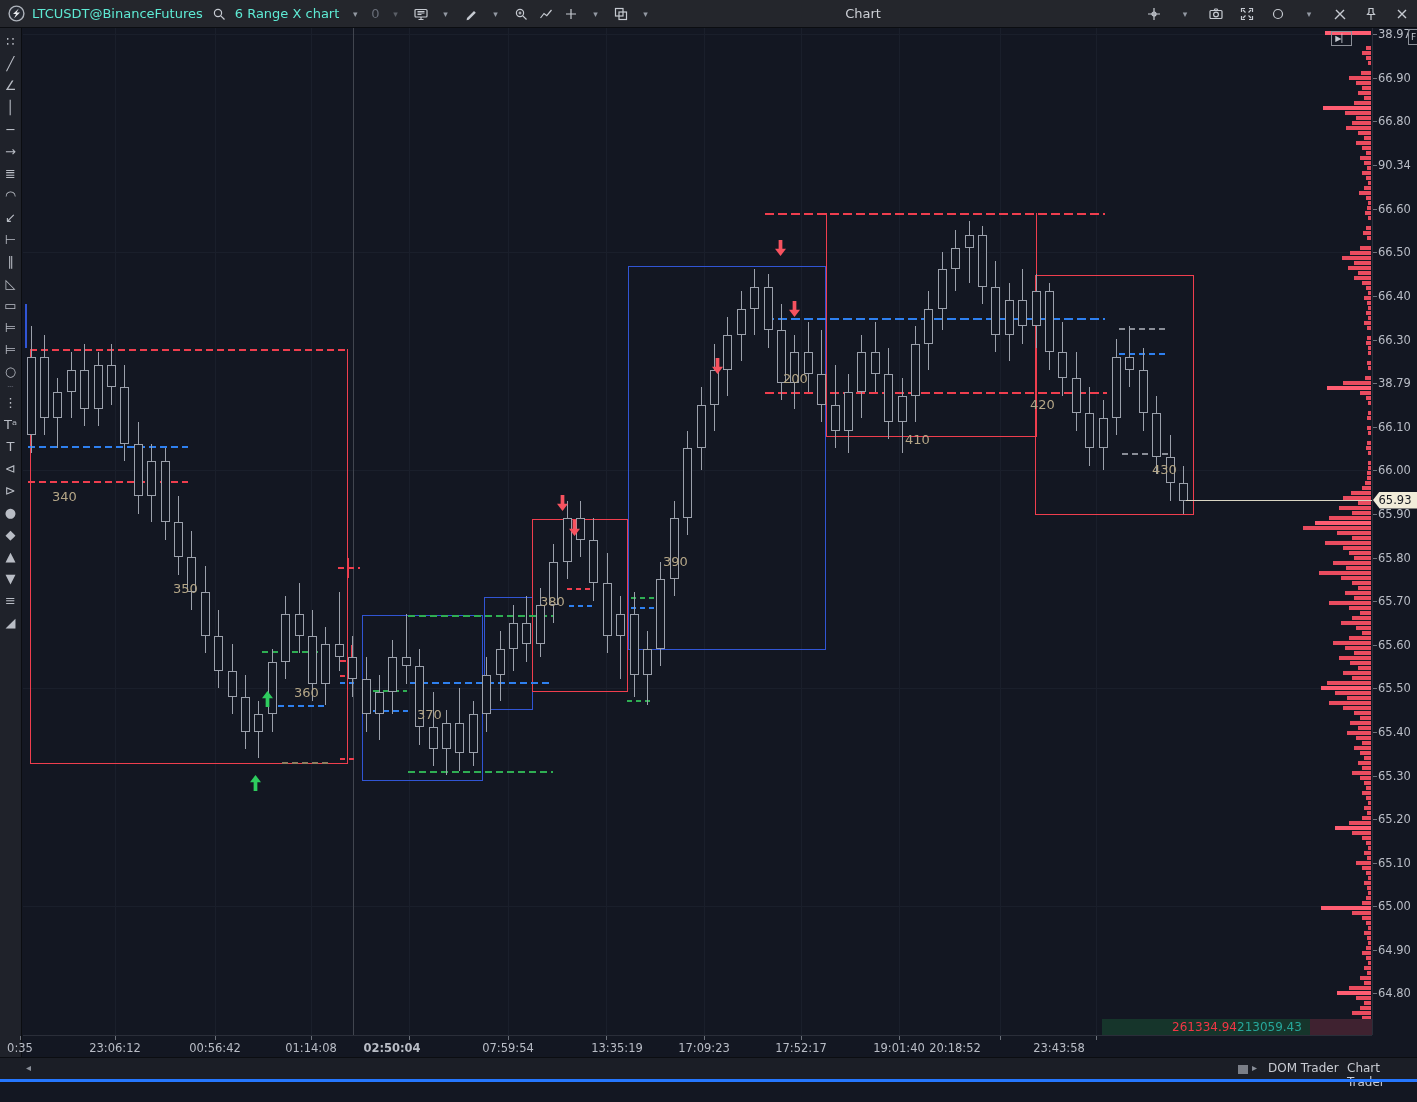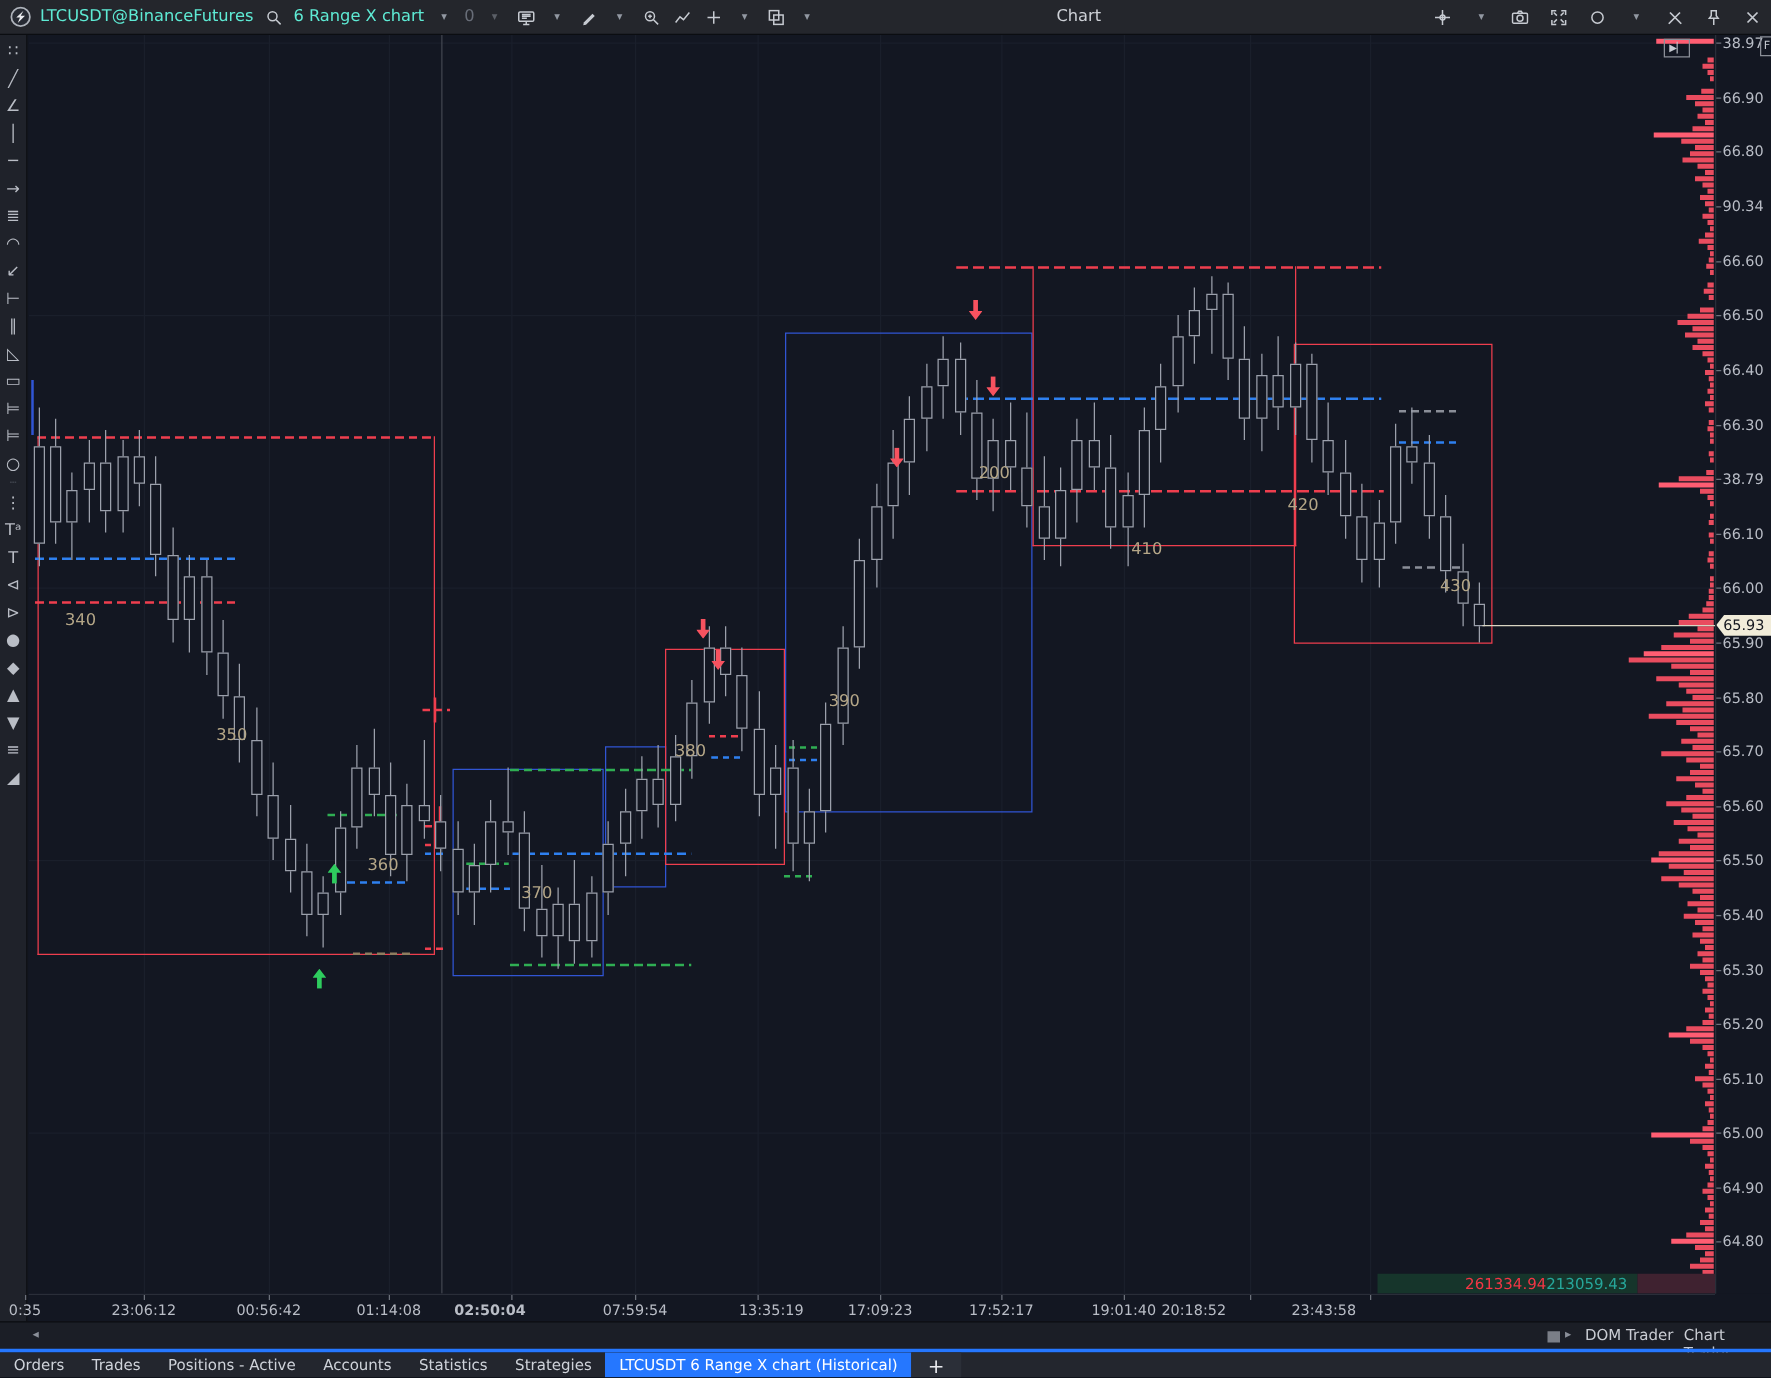--- a/index.html
+++ b/index.html
@@ -724,23 +724,13 @@
 
   <div id="hscroll">
     <span class="hs-ctl" style="left:26px">◂</span>
     <span class="abs" style="left:1238px;top:7px;width:10px;height:9px;background:#7a7e87"></span>
     <span class="hs-ctl" style="left:1252px">▸</span>
     <span class="hs-lbl" style="left:1268px">DOM Trader</span>
     <span class="hs-lbl" style="left:1347px">Chart Trader</span>
   </div>
   <div id="blueline"></div>
 
-  <div id="tabbar">
-      <div class="tab">Orders</div>
-      <div class="tab">Trades</div>
-      <div class="tab">Positions - Active</div>
-      <div class="tab">Accounts</div>
-      <div class="tab">Statistics</div>
-      <div class="tab">Strategies</div>
-      <div class="tab active">LTCUSDT 6 Range X chart (Historical)</div>
-      <div class="tab plus">+</div>
-    </div>
 </div>
 
 </body></html>

